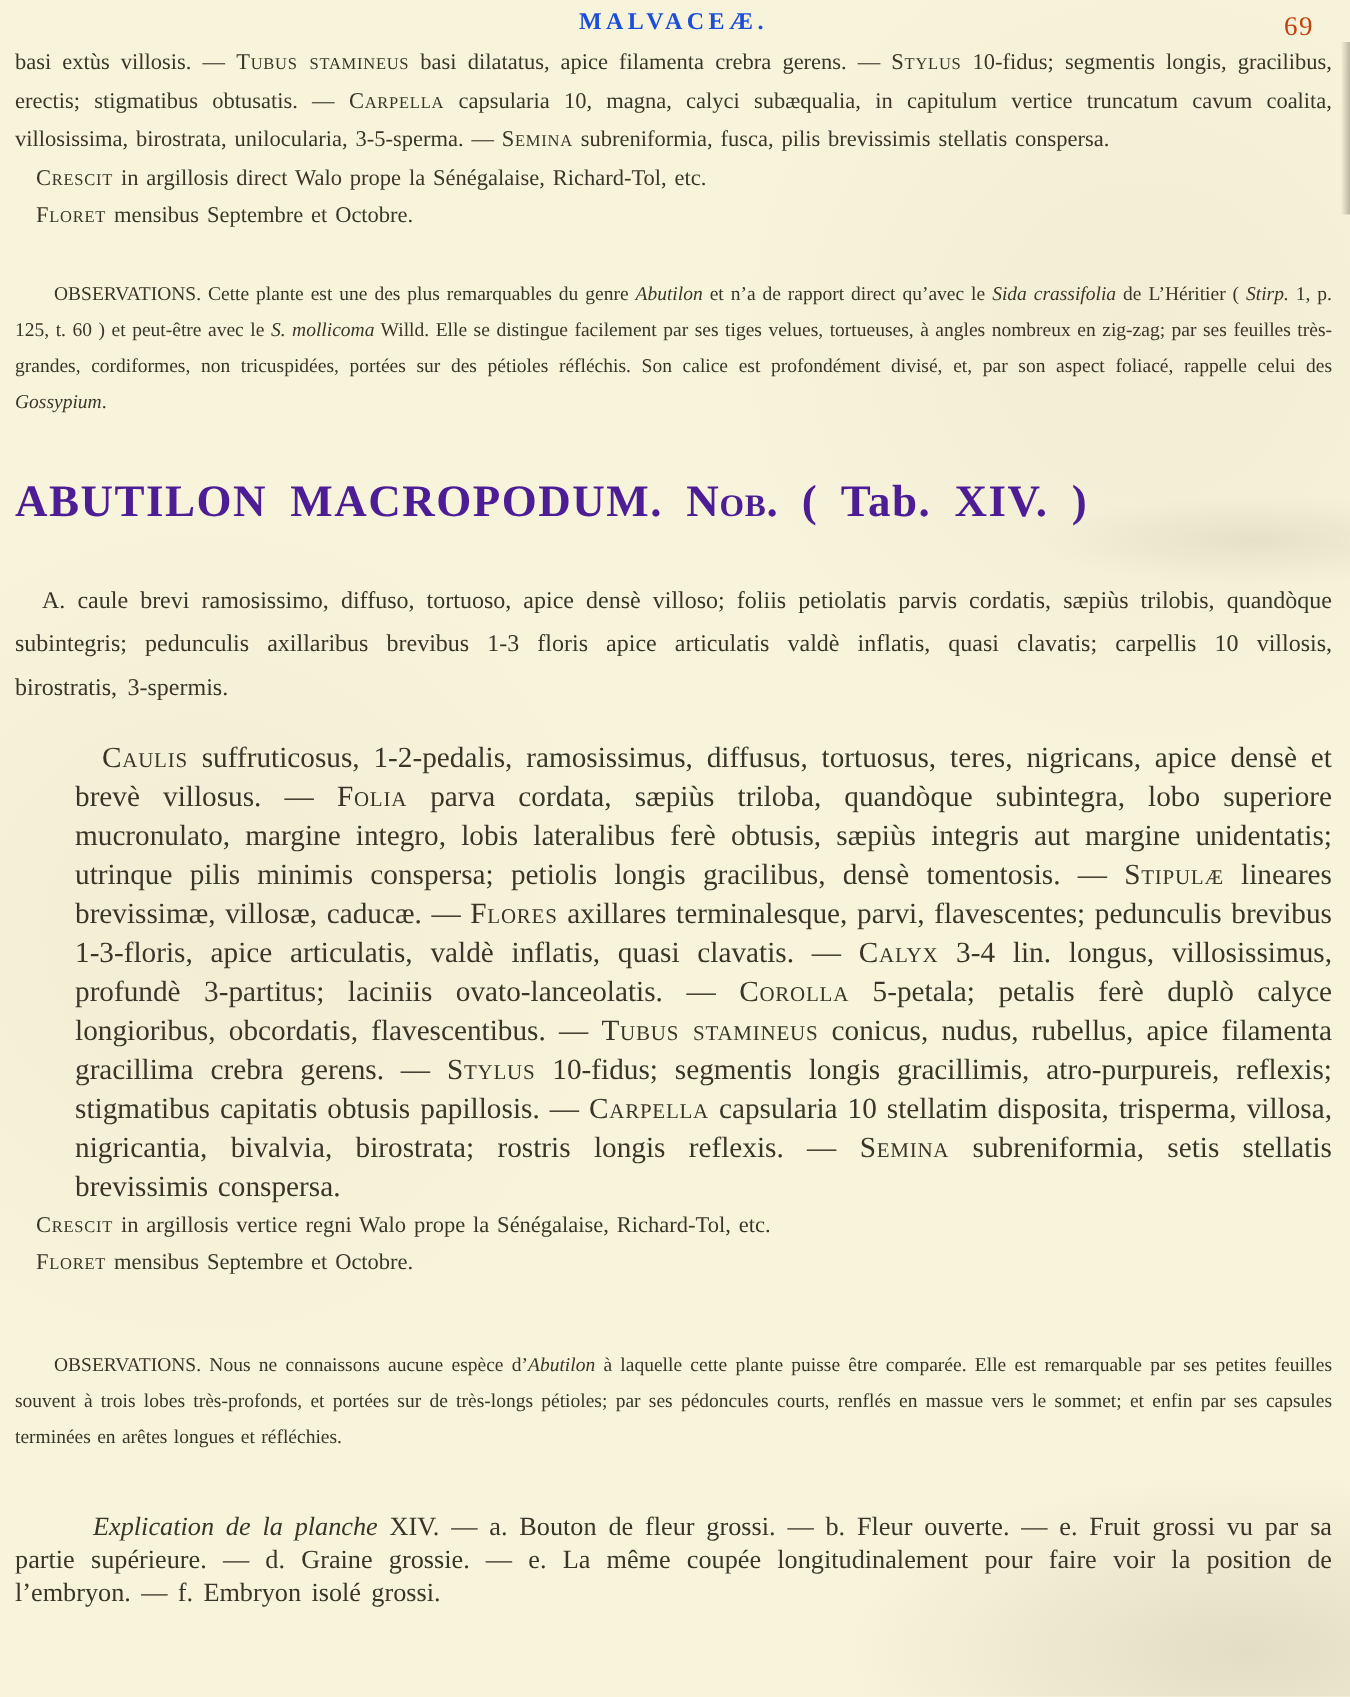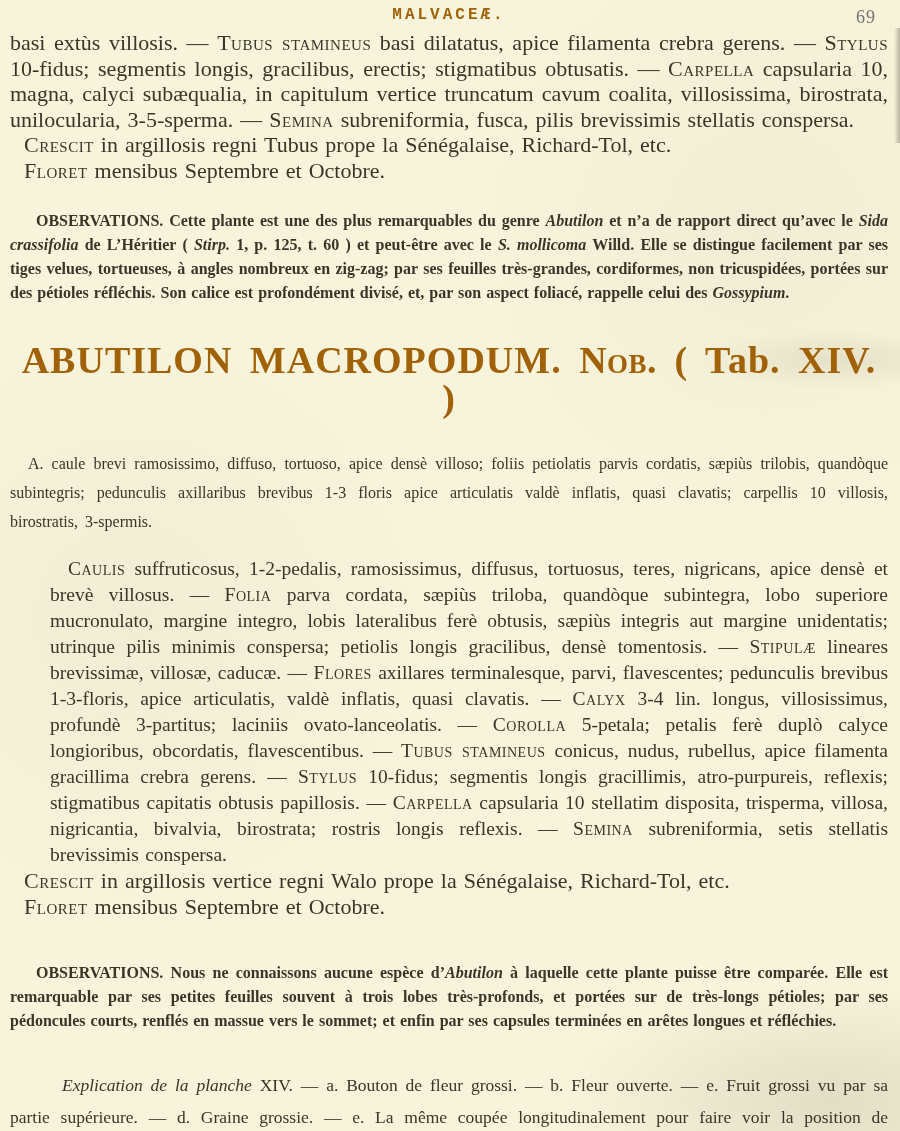--- a/index.html
+++ b/index.html
@@ -9,38 +9,38 @@
     color: #3a3529;
     font-family: "Liberation Serif", serif;
     position: relative;
     overflow: hidden;
   }
   .page { position: relative; padding: 6px 12px 0 10px; z-index: 2; }
 
   header { position: relative; height: 24px; }
   .running-head {
     text-align: center; font-size: 16px; font-weight: bold;
-    letter-spacing: 3px; color: #a16207; font-family: Liberation Mono, monospace;
+    letter-spacing: 3px; color: #1d4ed8;
   }
   .page-number {
     position: absolute; right: 12px; top: 1px;
-    font-size: 18px; color: #737373; letter-spacing: 1px;
+    font-size: 18px; color: #c2410c; letter-spacing: 1px;
   }
 
   p { margin: 0; text-align: justify; }
-  .body   { font-size: 22px; line-height: 25.5px; word-spacing: 1.5px; }
+  .body   { font-size: 15px; line-height: 25.5px; word-spacing: 1.5px; }
   .hang   { text-indent: 14px; text-align: left; }
-  .obs    { font-size: 16px; line-height: 24px; text-indent: 26px; word-spacing: 1px; font-weight: bold; }
+  .obs    { font-size: 13px; line-height: 24px; text-indent: 26px; word-spacing: 1px; }
   .diag   { font-size: 16px; line-height: 29px;  text-indent: 18px; word-spacing: 3px; }
   .caulis { font-size: 19.5px; line-height: 26px;  text-indent: 18px; word-spacing: 1.5px; margin-left: 40px; }
-  .expl   { font-size: 17.5px; line-height: 32px; text-indent: 52px; word-spacing: 2.5px; }
+  .expl   { font-size: 17.5px; line-height: 22px; text-indent: 52px; word-spacing: 2.5px; }
 
   .title {
-    text-align: center; font-size: 38px; font-weight: bold;
-    letter-spacing: 1px; word-spacing: 7px; color: #a16207;
+    text-align: left; font-size: 30px; font-weight: bold;
+    letter-spacing: 1px; word-spacing: 7px; color: #4c1d95;
     text-indent: 0; line-height: 38px;
   }
 
   .sp-a { margin-top: 26px; }
   .sp-b { margin-top: 36px; }
   .sp-c { margin-top: 32px; }
   .sp-d { margin-top: 20px; }
   .sp-e { margin-top: 42px; }
   .sp-f { margin-top: 36px; }
 
@@ -76,21 +76,21 @@
 <div class="artifact smudge-mid"></div>
 <div class="artifact smudge-bottom"></div>
 
 <div class="page">
   <header>
     <div class="running-head">MALVACEÆ.</div>
     <div class="page-number">69</div>
   </header>
   <main id="content">
       <p class="body"><span>basi extùs villosis. — </span><span class="sc">Tubus stamineus</span><span> basi dilatatus, apice filamenta crebra gerens. — </span><span class="sc">Stylus</span><span> 10-fidus; segmentis longis, gracilibus, erectis; stigmatibus obtusatis. — </span><span class="sc">Carpella</span><span> capsularia 10, magna, calyci subæqualia, in capitulum vertice truncatum cavum coalita, villosissima, birostrata, unilocularia, 3-5-sperma. — </span><span class="sc">Semina</span><span> subreniformia, fusca, pilis brevissimis stellatis conspersa.</span></p>
-      <p class="body hang"><span class="sc">Crescit</span><span> in argillosis regni Tubus prope la Sénégalaise, Richard-Tol, etc.</span></p>
+      <p class="body hang"><span class="sc">Crescit</span><span> in argillosis direct Walo prope la Sénégalaise, Richard-Tol, etc.</span></p>
       <p class="body hang"><span class="sc">Floret</span><span> mensibus Septembre et Octobre.</span></p>
       <p class="obs sp-a"><span>OBSERVATIONS. Cette plante est une des plus remarquables du genre </span><span class="it">Abutilon</span><span> et n’a de rapport direct qu’avec le </span><span class="it">Sida crassifolia</span><span> de L’Héritier ( </span><span class="it">Stirp.</span><span> 1, p. 125, t. 60 ) et peut-être avec le </span><span class="it">S. mollicoma</span><span> Willd. Elle se distingue facilement par ses tiges velues, tortueuses, à angles nombreux en zig-zag; par ses feuilles très-grandes, cordiformes, non tricuspidées, portées sur des pétioles réfléchis. Son calice est profondément divisé, et, par son aspect foliacé, rappelle celui des </span><span class="it">Gossypium</span><span>.</span></p>
       <h2 class="title sp-b"><span>ABUTILON MACROPODUM. </span><span class="sc">Nob.</span><span> ( Tab. XIV. )</span></h2>
       <p class="diag sp-c"><span>A. caule brevi ramosissimo, diffuso, tortuoso, apice densè villoso; foliis petiolatis parvis cordatis, sæpiùs trilobis, quandòque subintegris; pedunculis axillaribus brevibus 1-3 floris apice articulatis valdè inflatis, quasi clavatis; carpellis 10 villosis, birostratis, 3-spermis.</span></p>
       <p class="caulis sp-d"><span class="sc">Caulis</span><span> suffruticosus, 1-2-pedalis, ramosissimus, diffusus, tortuosus, teres, nigricans, apice densè et brevè villosus. — </span><span class="sc">Folia</span><span> parva cordata, sæpiùs triloba, quandòque subintegra, lobo superiore mucronulato, margine integro, lobis lateralibus ferè obtusis, sæpiùs integris aut margine unidentatis; utrinque pilis minimis conspersa; petiolis longis gracilibus, densè tomentosis. — </span><span class="sc">Stipulæ</span><span> lineares brevissimæ, villosæ, caducæ. — </span><span class="sc">Flores</span><span> axillares terminalesque, parvi, flavescentes; pedunculis brevibus 1-3-floris, apice articulatis, valdè inflatis, quasi clavatis. — </span><span class="sc">Calyx</span><span> 3-4 lin. longus, villosissimus, profundè 3-partitus; laciniis ovato-lanceolatis. — </span><span class="sc">Corolla</span><span> 5-petala; petalis ferè duplò calyce longioribus, obcordatis, flavescentibus. — </span><span class="sc">Tubus stamineus</span><span> conicus, nudus, rubellus, apice filamenta gracillima crebra gerens. — </span><span class="sc">Stylus</span><span> 10-fidus; segmentis longis gracillimis, atro-purpureis, reflexis; stigmatibus capitatis obtusis papillosis. — </span><span class="sc">Carpella</span><span> capsularia 10 stellatim disposita, trisperma, villosa, nigricantia, bivalvia, birostrata; rostris longis reflexis. — </span><span class="sc">Semina</span><span> subreniformia, setis stellatis brevissimis conspersa.</span></p>
       <p class="body hang"><span class="sc">Crescit</span><span> in argillosis vertice regni Walo prope la Sénégalaise, Richard-Tol, etc.</span></p>
       <p class="body hang"><span class="sc">Floret</span><span> mensibus Septembre et Octobre.</span></p>
       <p class="obs sp-e"><span>OBSERVATIONS. Nous ne connaissons aucune espèce d’</span><span class="it">Abutilon</span><span> à laquelle cette plante puisse être comparée. Elle est remarquable par ses petites feuilles souvent à trois lobes très-profonds, et portées sur de très-longs pétioles; par ses pédoncules courts, renflés en massue vers le sommet; et enfin par ses capsules terminées en arêtes longues et réfléchies.</span></p>
       <p class="expl sp-f"><span class="it">Explication de la planche</span><span> XIV. — a. Bouton de fleur grossi. — b. Fleur ouverte. — e. Fruit grossi vu par sa partie supérieure. — d. Graine grossie. — e. La même coupée longitudinalement pour faire voir la position de l’embryon. — f. Embryon isolé grossi.</span></p>
     </main>

